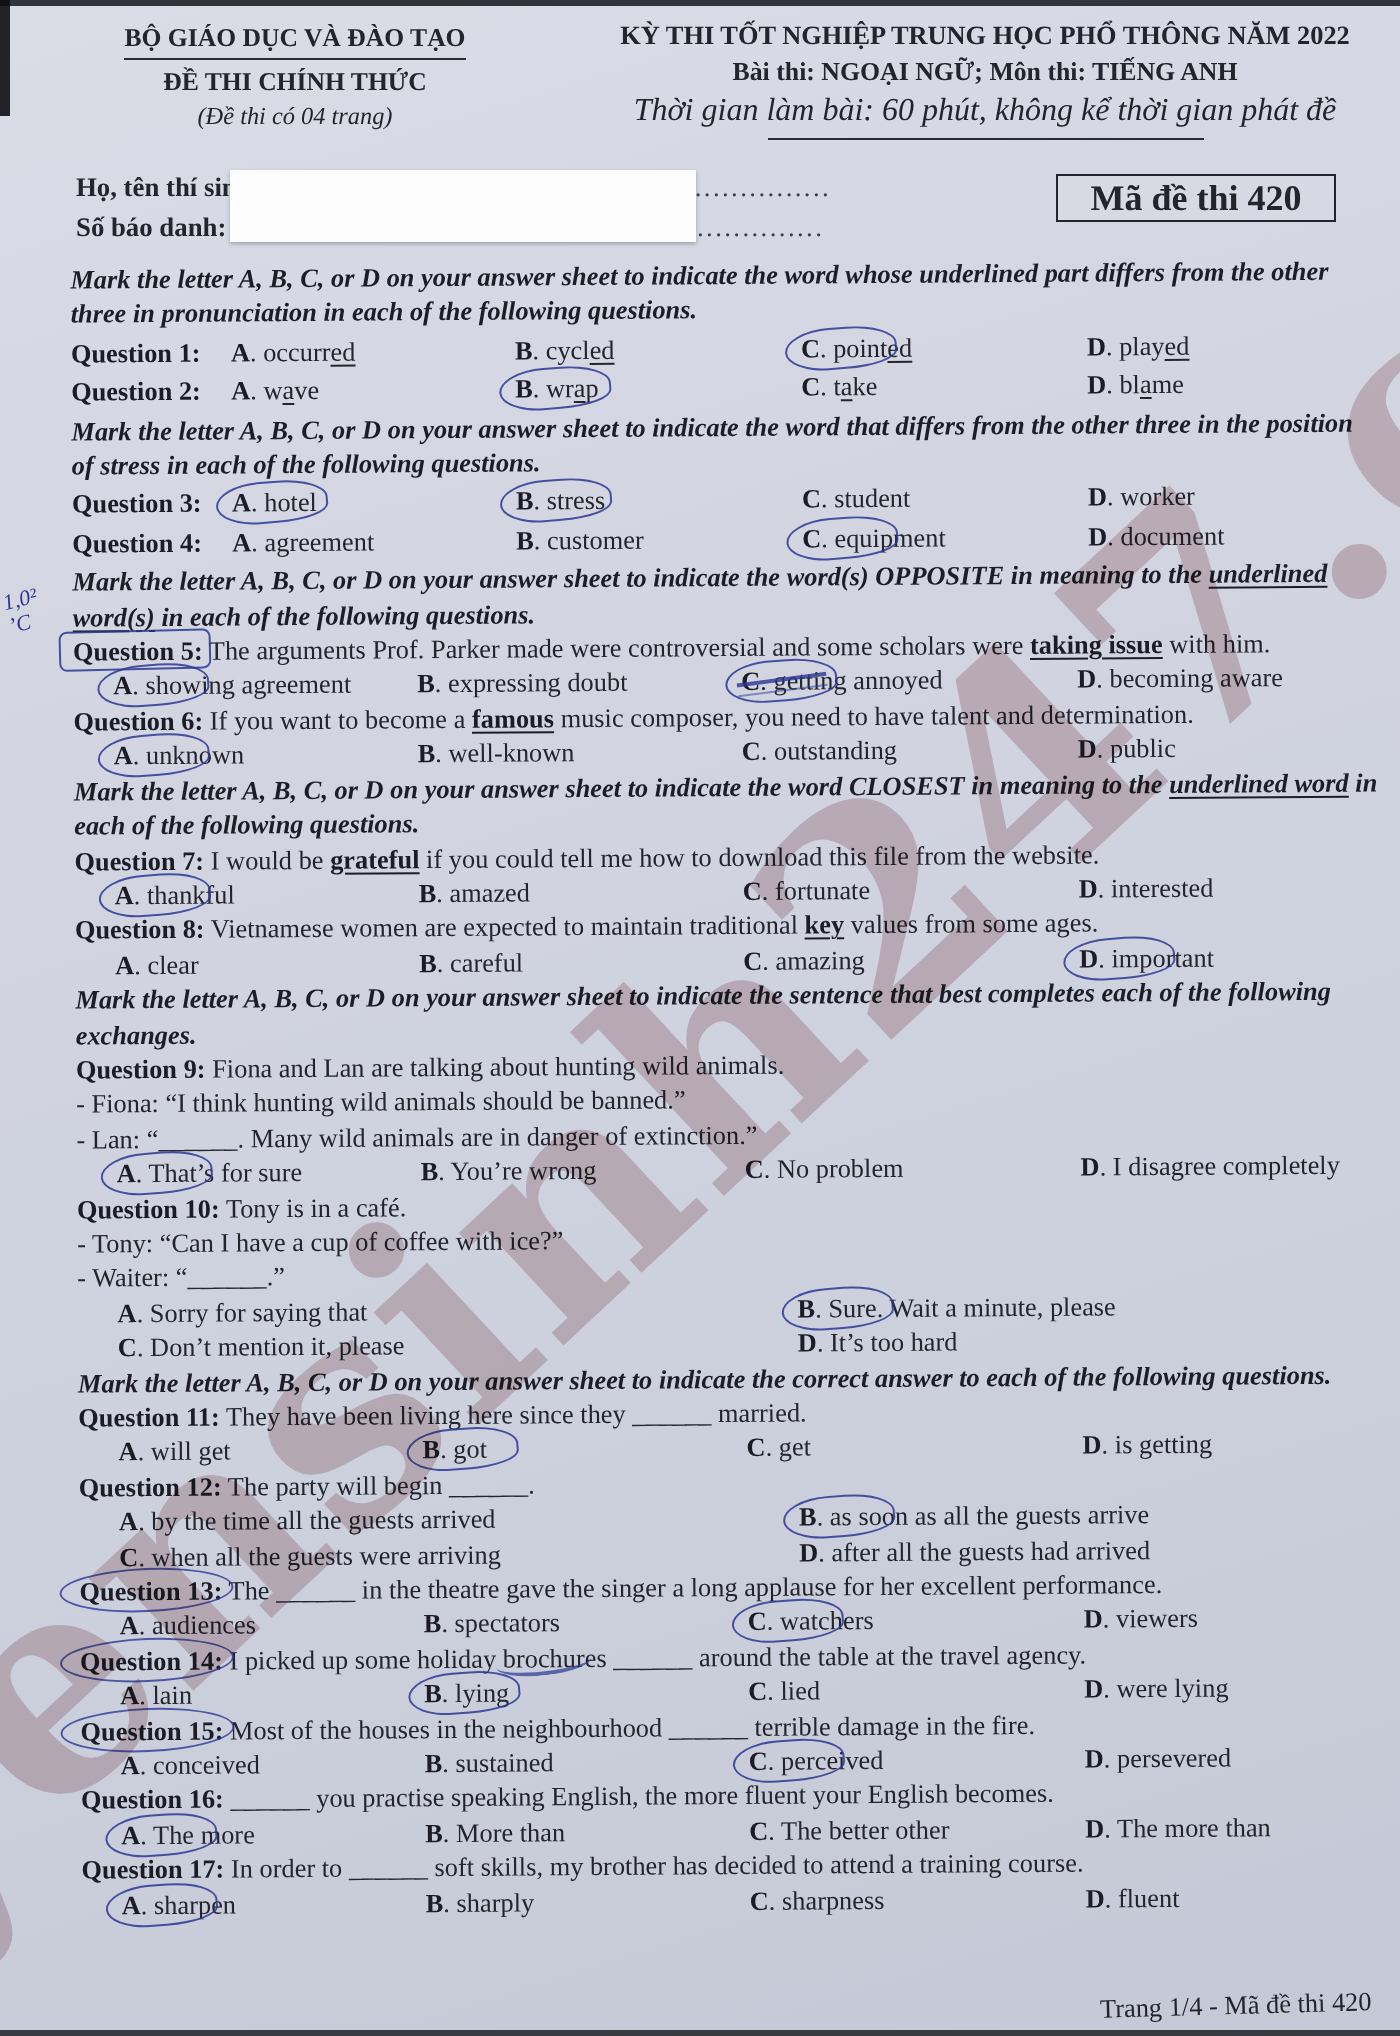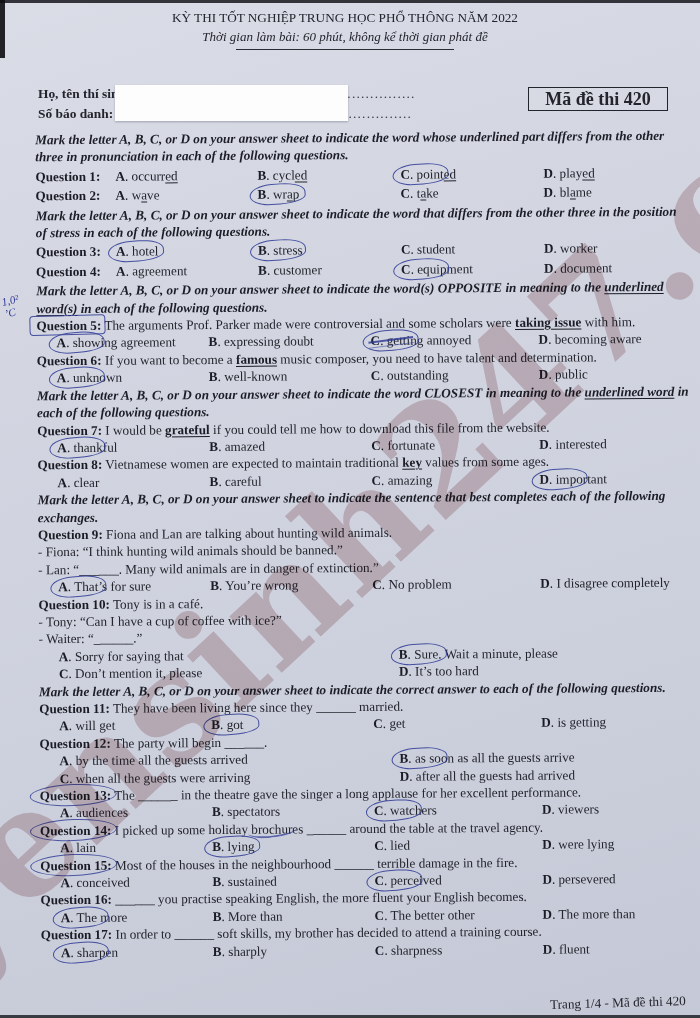--- a/index.html
+++ b/index.html
@@ -13,23 +13,23 @@
   .edge-bottom{position:absolute;bottom:0;left:0;right:0;height:3px;background:#15161c;opacity:.8;}
   .edge-left{position:absolute;top:0;left:0;width:5px;height:58px;background:#0e0e12;opacity:.9;}
 
   
   .header{position:absolute;top:10px;left:0;right:0;display:flex;z-index:2;}
   .h-left{width:295px;text-align:center;}
   .h-right{flex:1;text-align:center;padding-right:10px;}
   .h-l1{font-weight:bold;font-size:12.8px;display:inline-block;border-bottom:1.3px solid #2a2b33;padding-bottom:2px;}
   .h-l2{font-weight:bold;font-size:12.8px;margin-top:4px;}
   .h-l3{font-style:italic;font-size:12.2px;margin-top:2px;}
-  .h-r1{font-weight:normal;font-size:13.2px;}
+  .h-r1{font-weight:bold;font-size:13.2px;}
   .h-r2{font-weight:bold;font-size:12.9px;margin-top:3px;}
-  .h-r3{font-style:italic;font-size:13px;margin-top:3px;}
+  .h-r3{font-style:italic;font-size:16px;margin-top:3px;}
   .h-rule{width:218px;border-top:1.4px solid #2a2b33;margin:4px auto 0;}
 
   
   .candidate{position:absolute;top:84px;left:38px;width:654px;height:44px;z-index:2;font-size:13.4px;}
   .cand-row{line-height:20px;white-space:nowrap;overflow:hidden;}
   .cand-label{font-weight:bold;}
   .dots{letter-spacing:1.2px;color:#3a3b45;}
   .redact{position:absolute;left:77px;top:1px;width:233px;height:36px;background:#fdfdfe;box-shadow:0 1px 2px rgba(90,95,120,.45);}
   .code-box{position:absolute;right:24px;top:3px;width:138px;height:22px;border:1.7px solid #23242c;
     display:flex;align-items:center;justify-content:center;font-weight:bold;font-size:18px;background:rgba(255,255,255,.06);}
@@ -74,22 +74,28 @@
 </style>
 </head>
 <body>
 
 <div class="page">
   <div class="edge-top"></div>
   <div class="edge-left"></div>
   <div class="edge-bottom"></div>
 
   <div class="header">
+    <div class="h-left">
+      <div><span class="h-l1">BỘ GIÁO DỤC VÀ ĐÀO TẠO</span></div>
+      <div class="h-l2">ĐỀ THI CHÍNH THỨC</div>
+      <div class="h-l3">(Đề thi có 04 trang)</div>
+    </div>
     <div class="h-right">
       <div class="h-r1">KỲ THI TỐT NGHIỆP TRUNG HỌC PHỔ THÔNG NĂM 2022</div>
+      <div class="h-r2">Bài thi: NGOẠI NGỮ; Môn thi: TIẾNG ANH</div>
       <div class="h-r3">Thời gian làm bài: 60 phút, không kể thời gian phát đề</div>
       <div class="h-rule"></div>
     </div>
   </div>
 
   <div class="candidate">
     <div class="cand-row">
       <span class="cand-label">Họ, tên thí sinh:</span>
       <span class="dots">..............................................................</span>
     </div>

